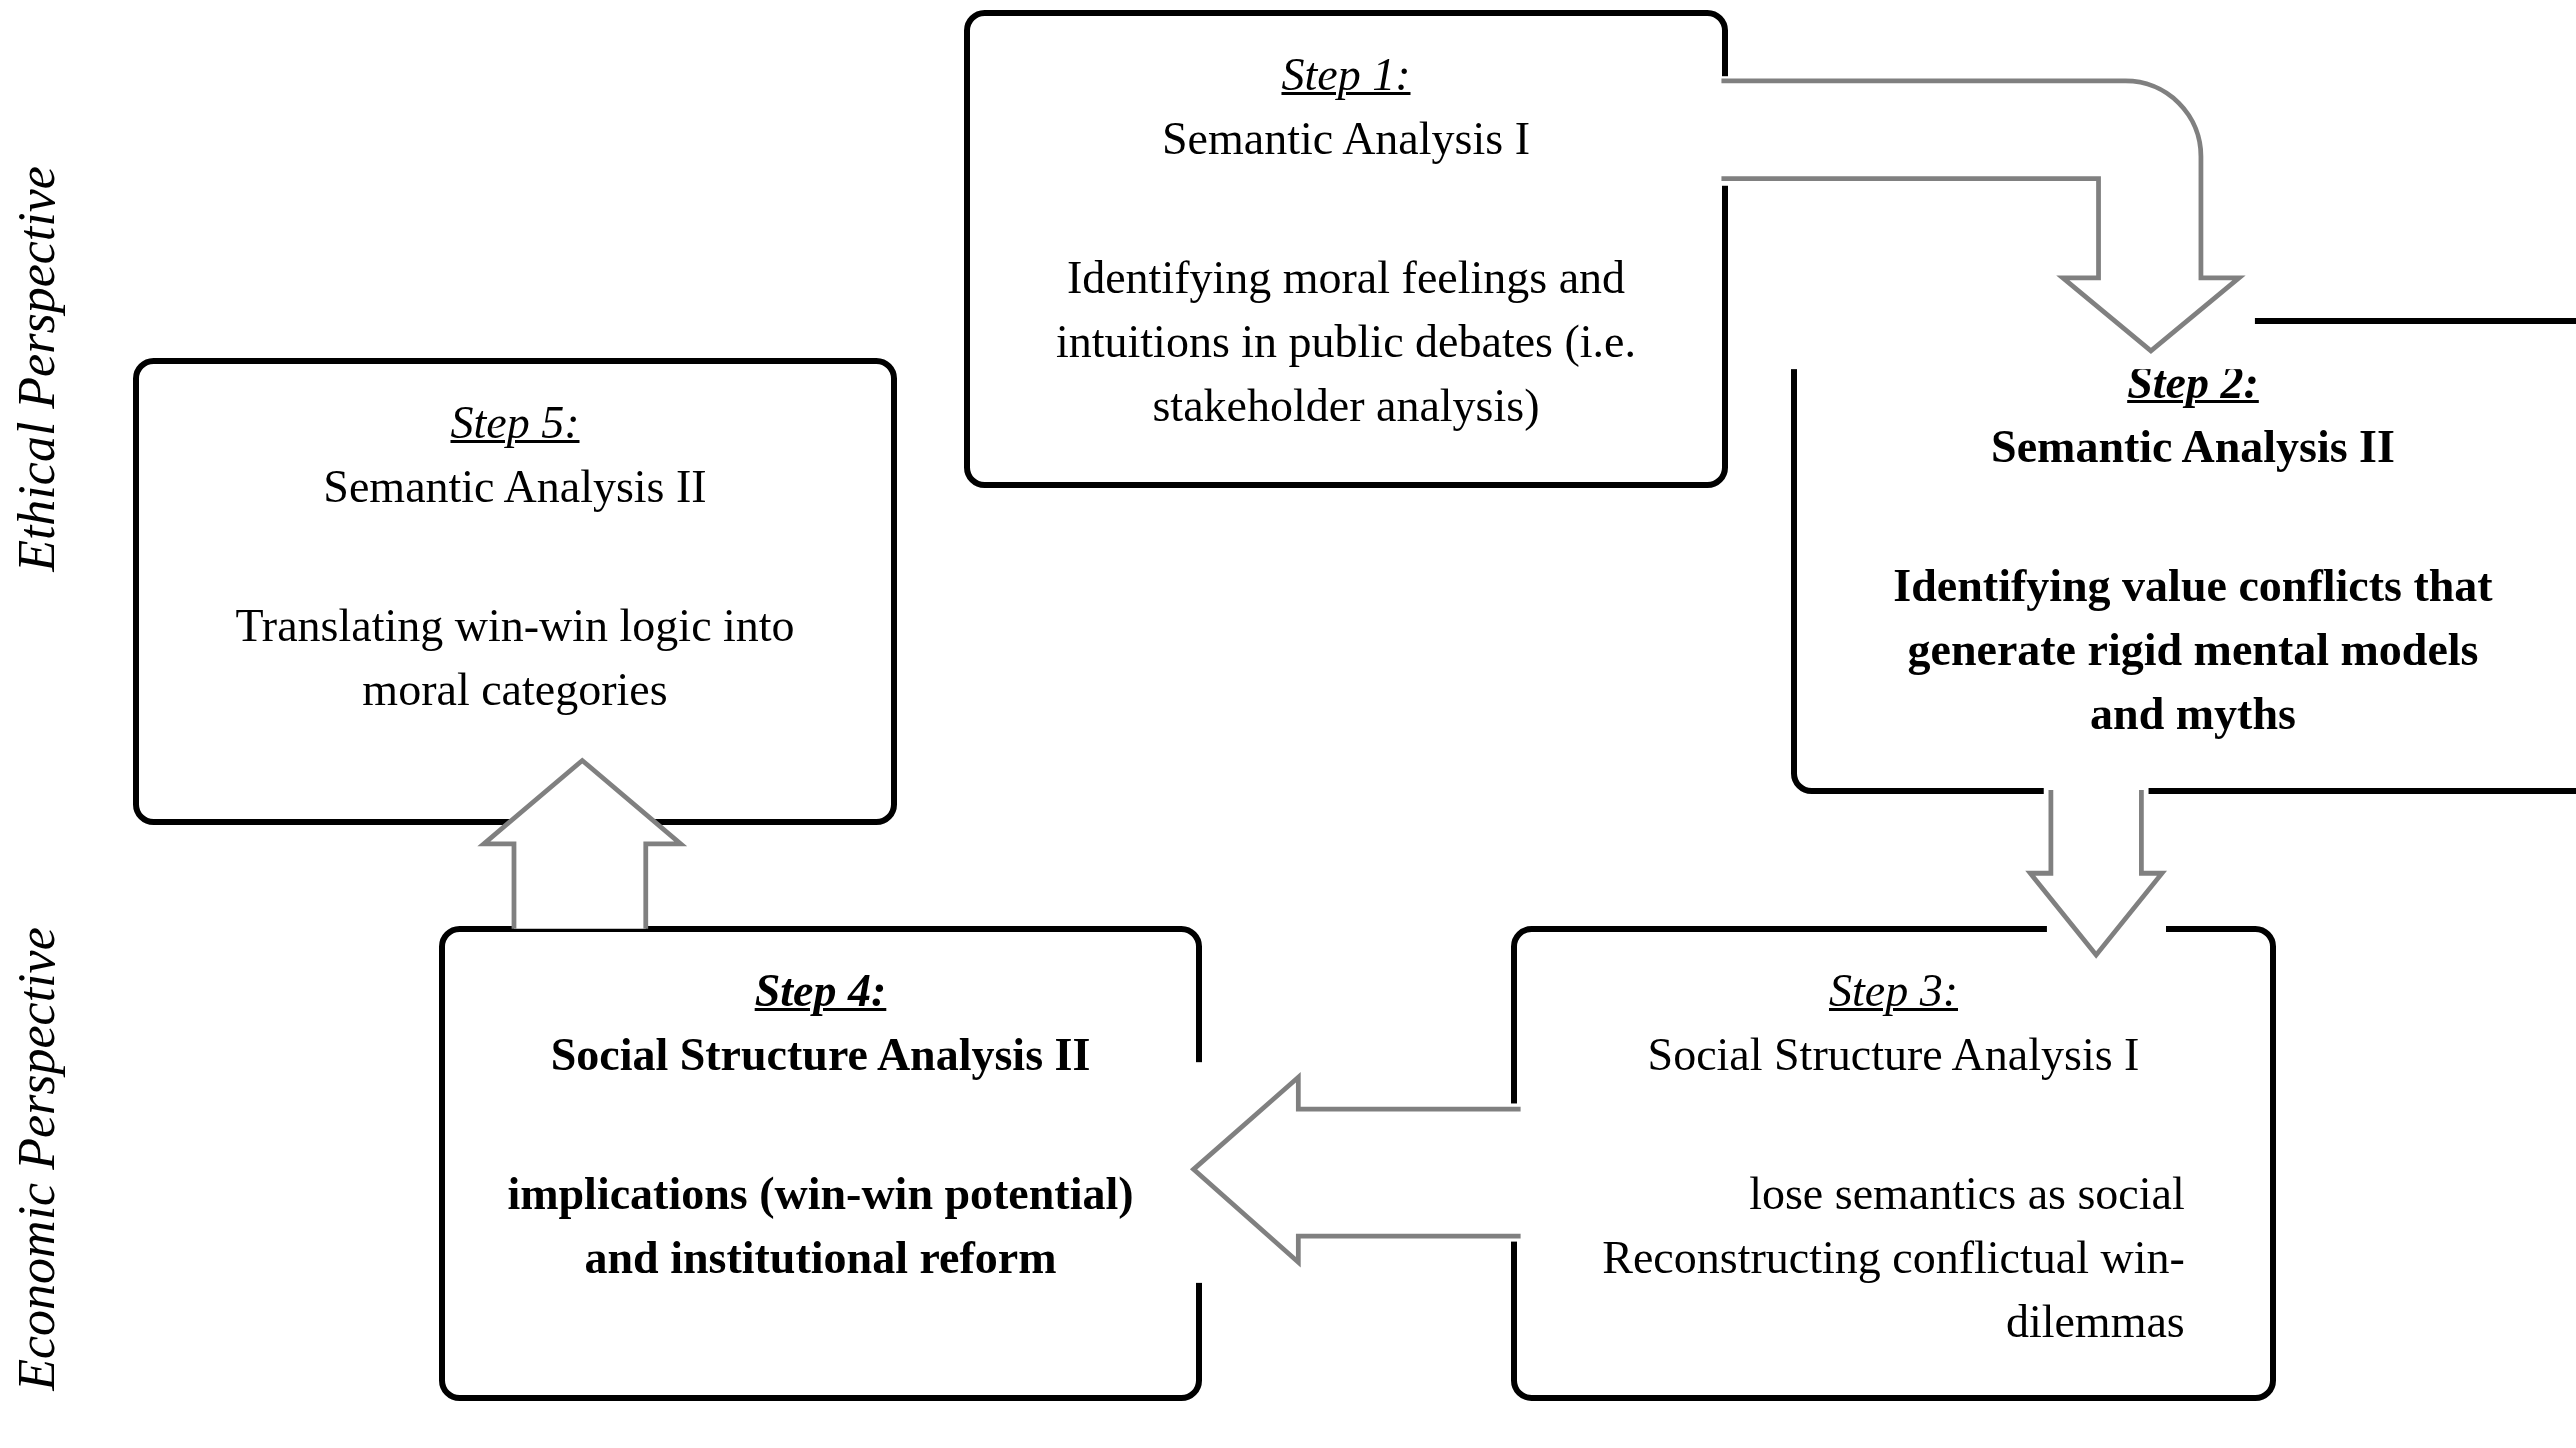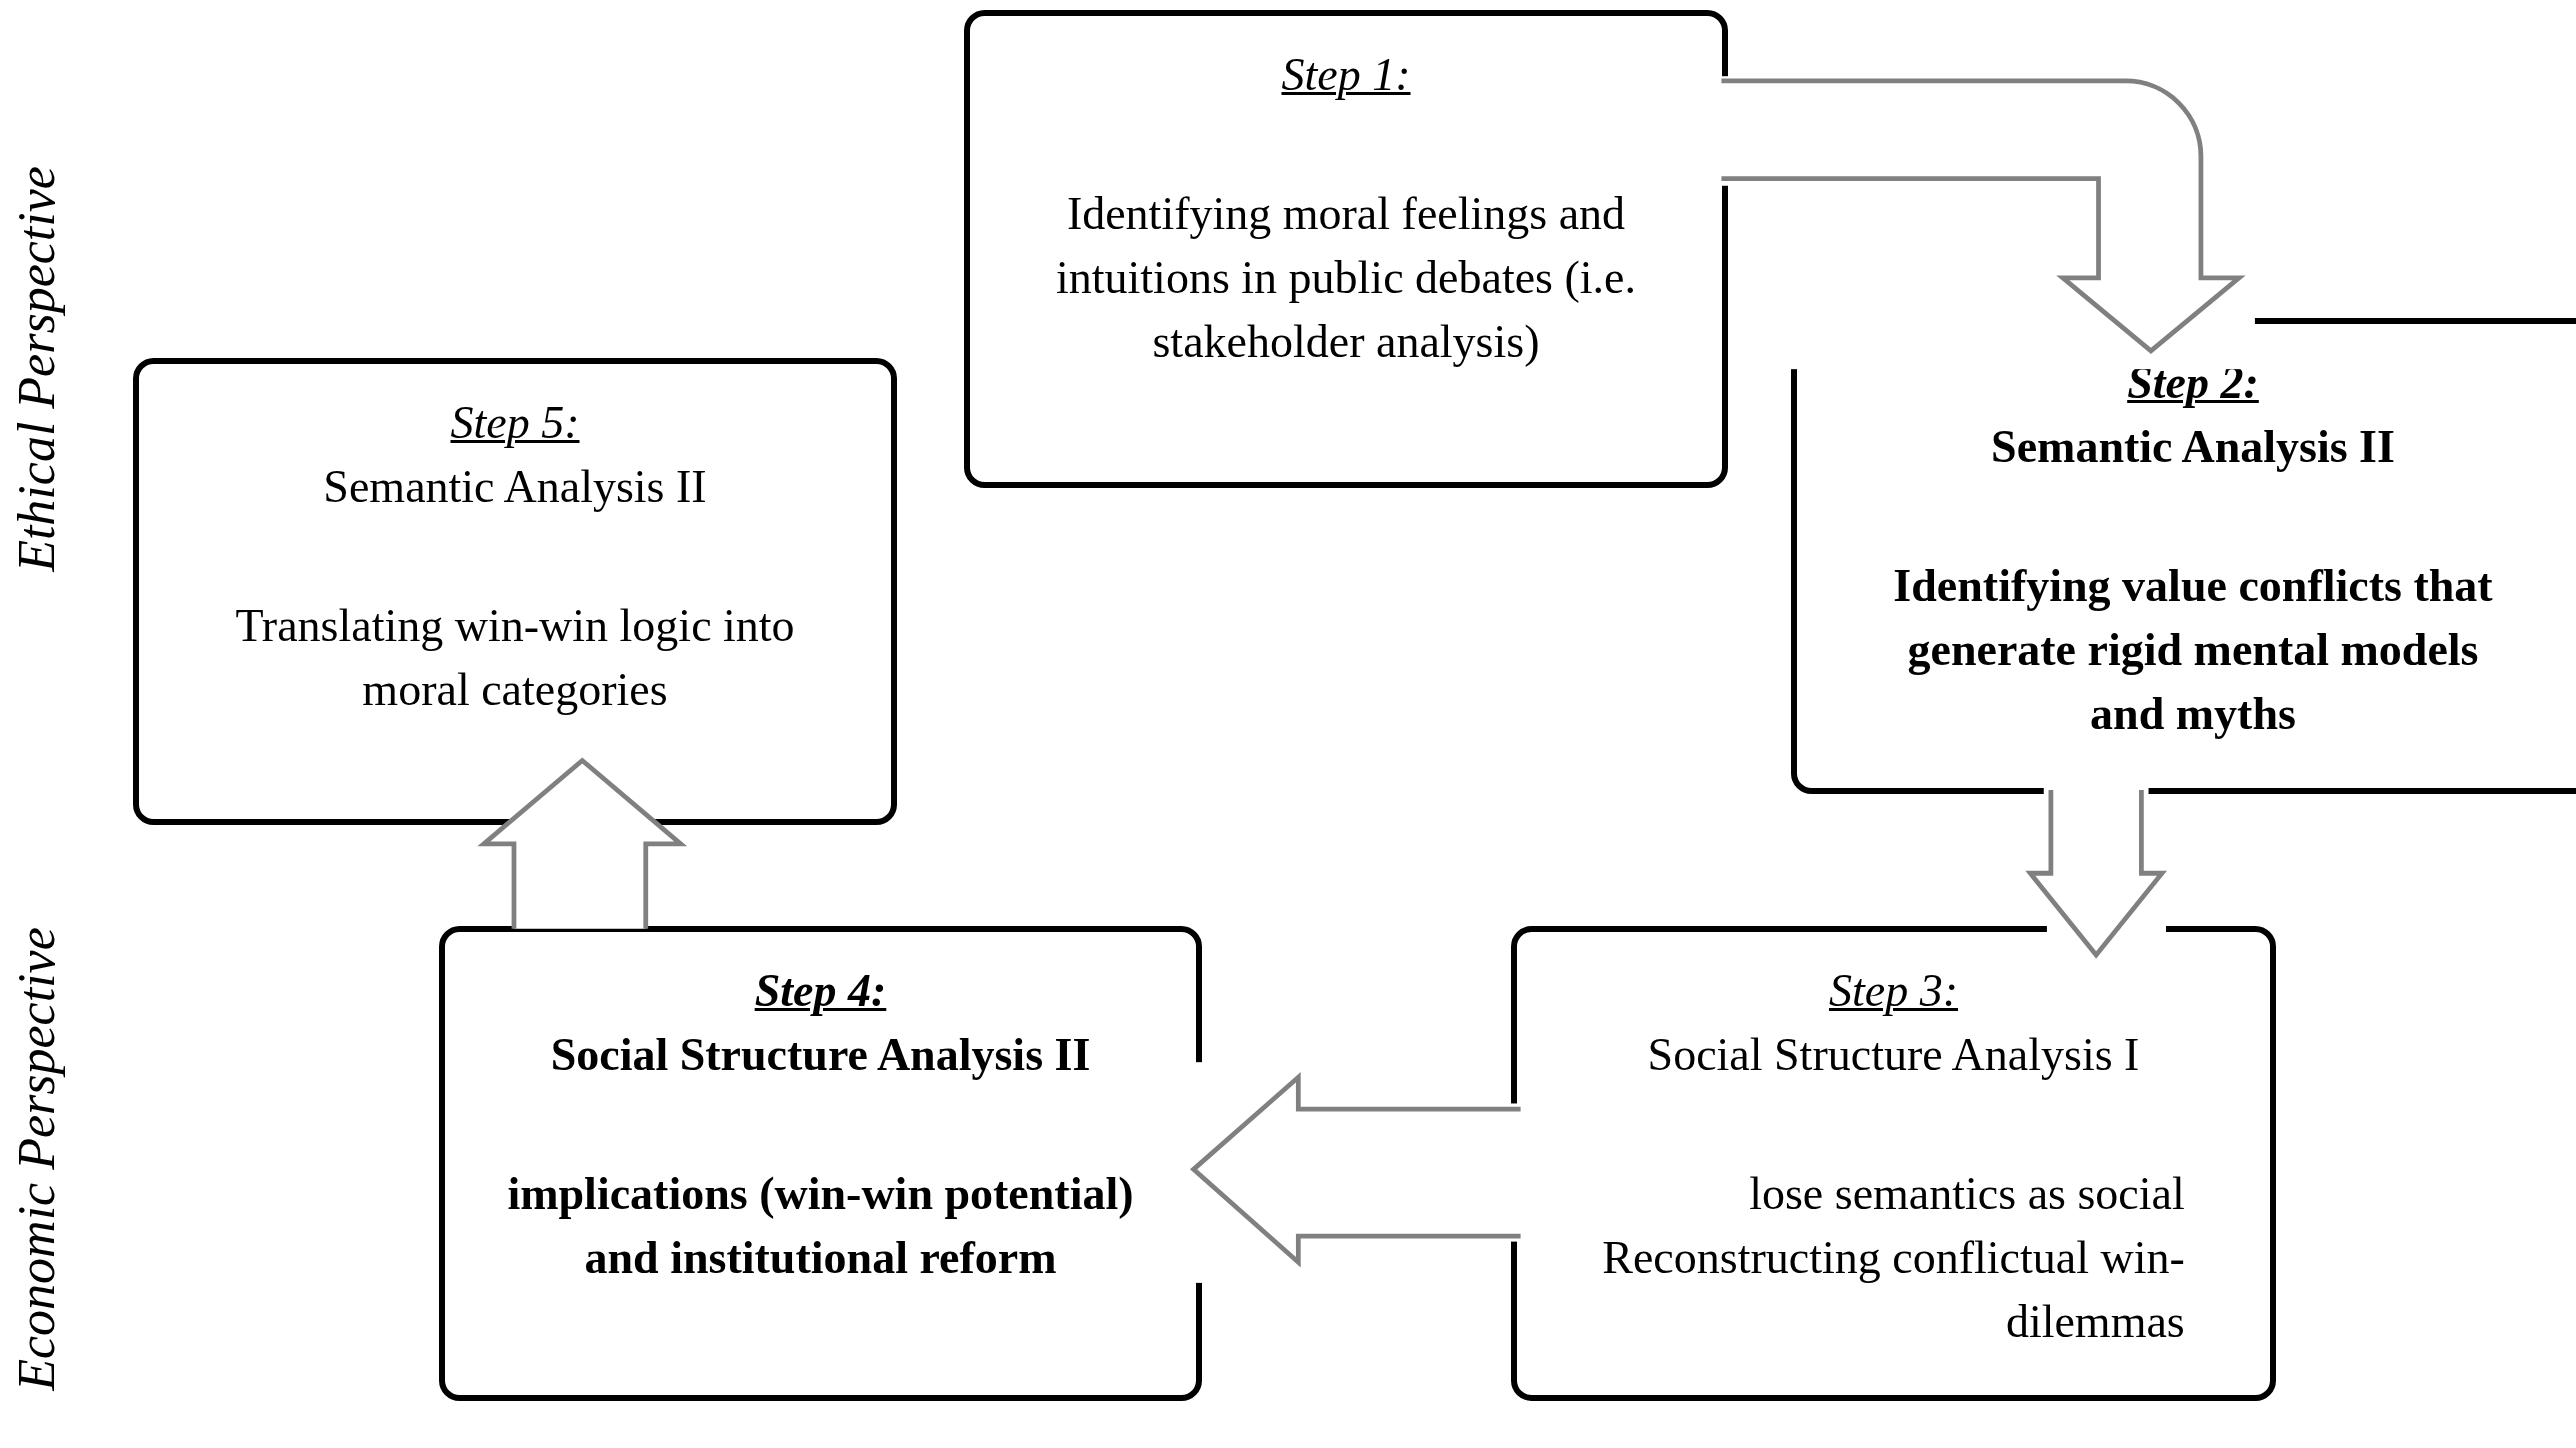--- a/index.html
+++ b/index.html
@@ -35,20 +35,21 @@
 </head>
 <body>
 
 <div class="stage">
 
   <div class="perspective" id="persp-ethical">Ethical Perspective</div>
   <div class="perspective" id="persp-economic">Economic Perspective</div>
 
   <div class="flow-box" id="b1">
     <div class="step-label">Step 1:</div>
+    <div class="step-title">Semantic Analysis I</div>
     <div class="step-spacer"></div>
     <div class="step-body">
         <div>Identifying moral feelings and</div>
         <div>intuitions in public debates (i.e.</div>
         <div>stakeholder analysis)</div>
       </div>
   </div>
 
   <div class="flow-box" id="b2">
     <div class="step-label">Step 2:</div>

